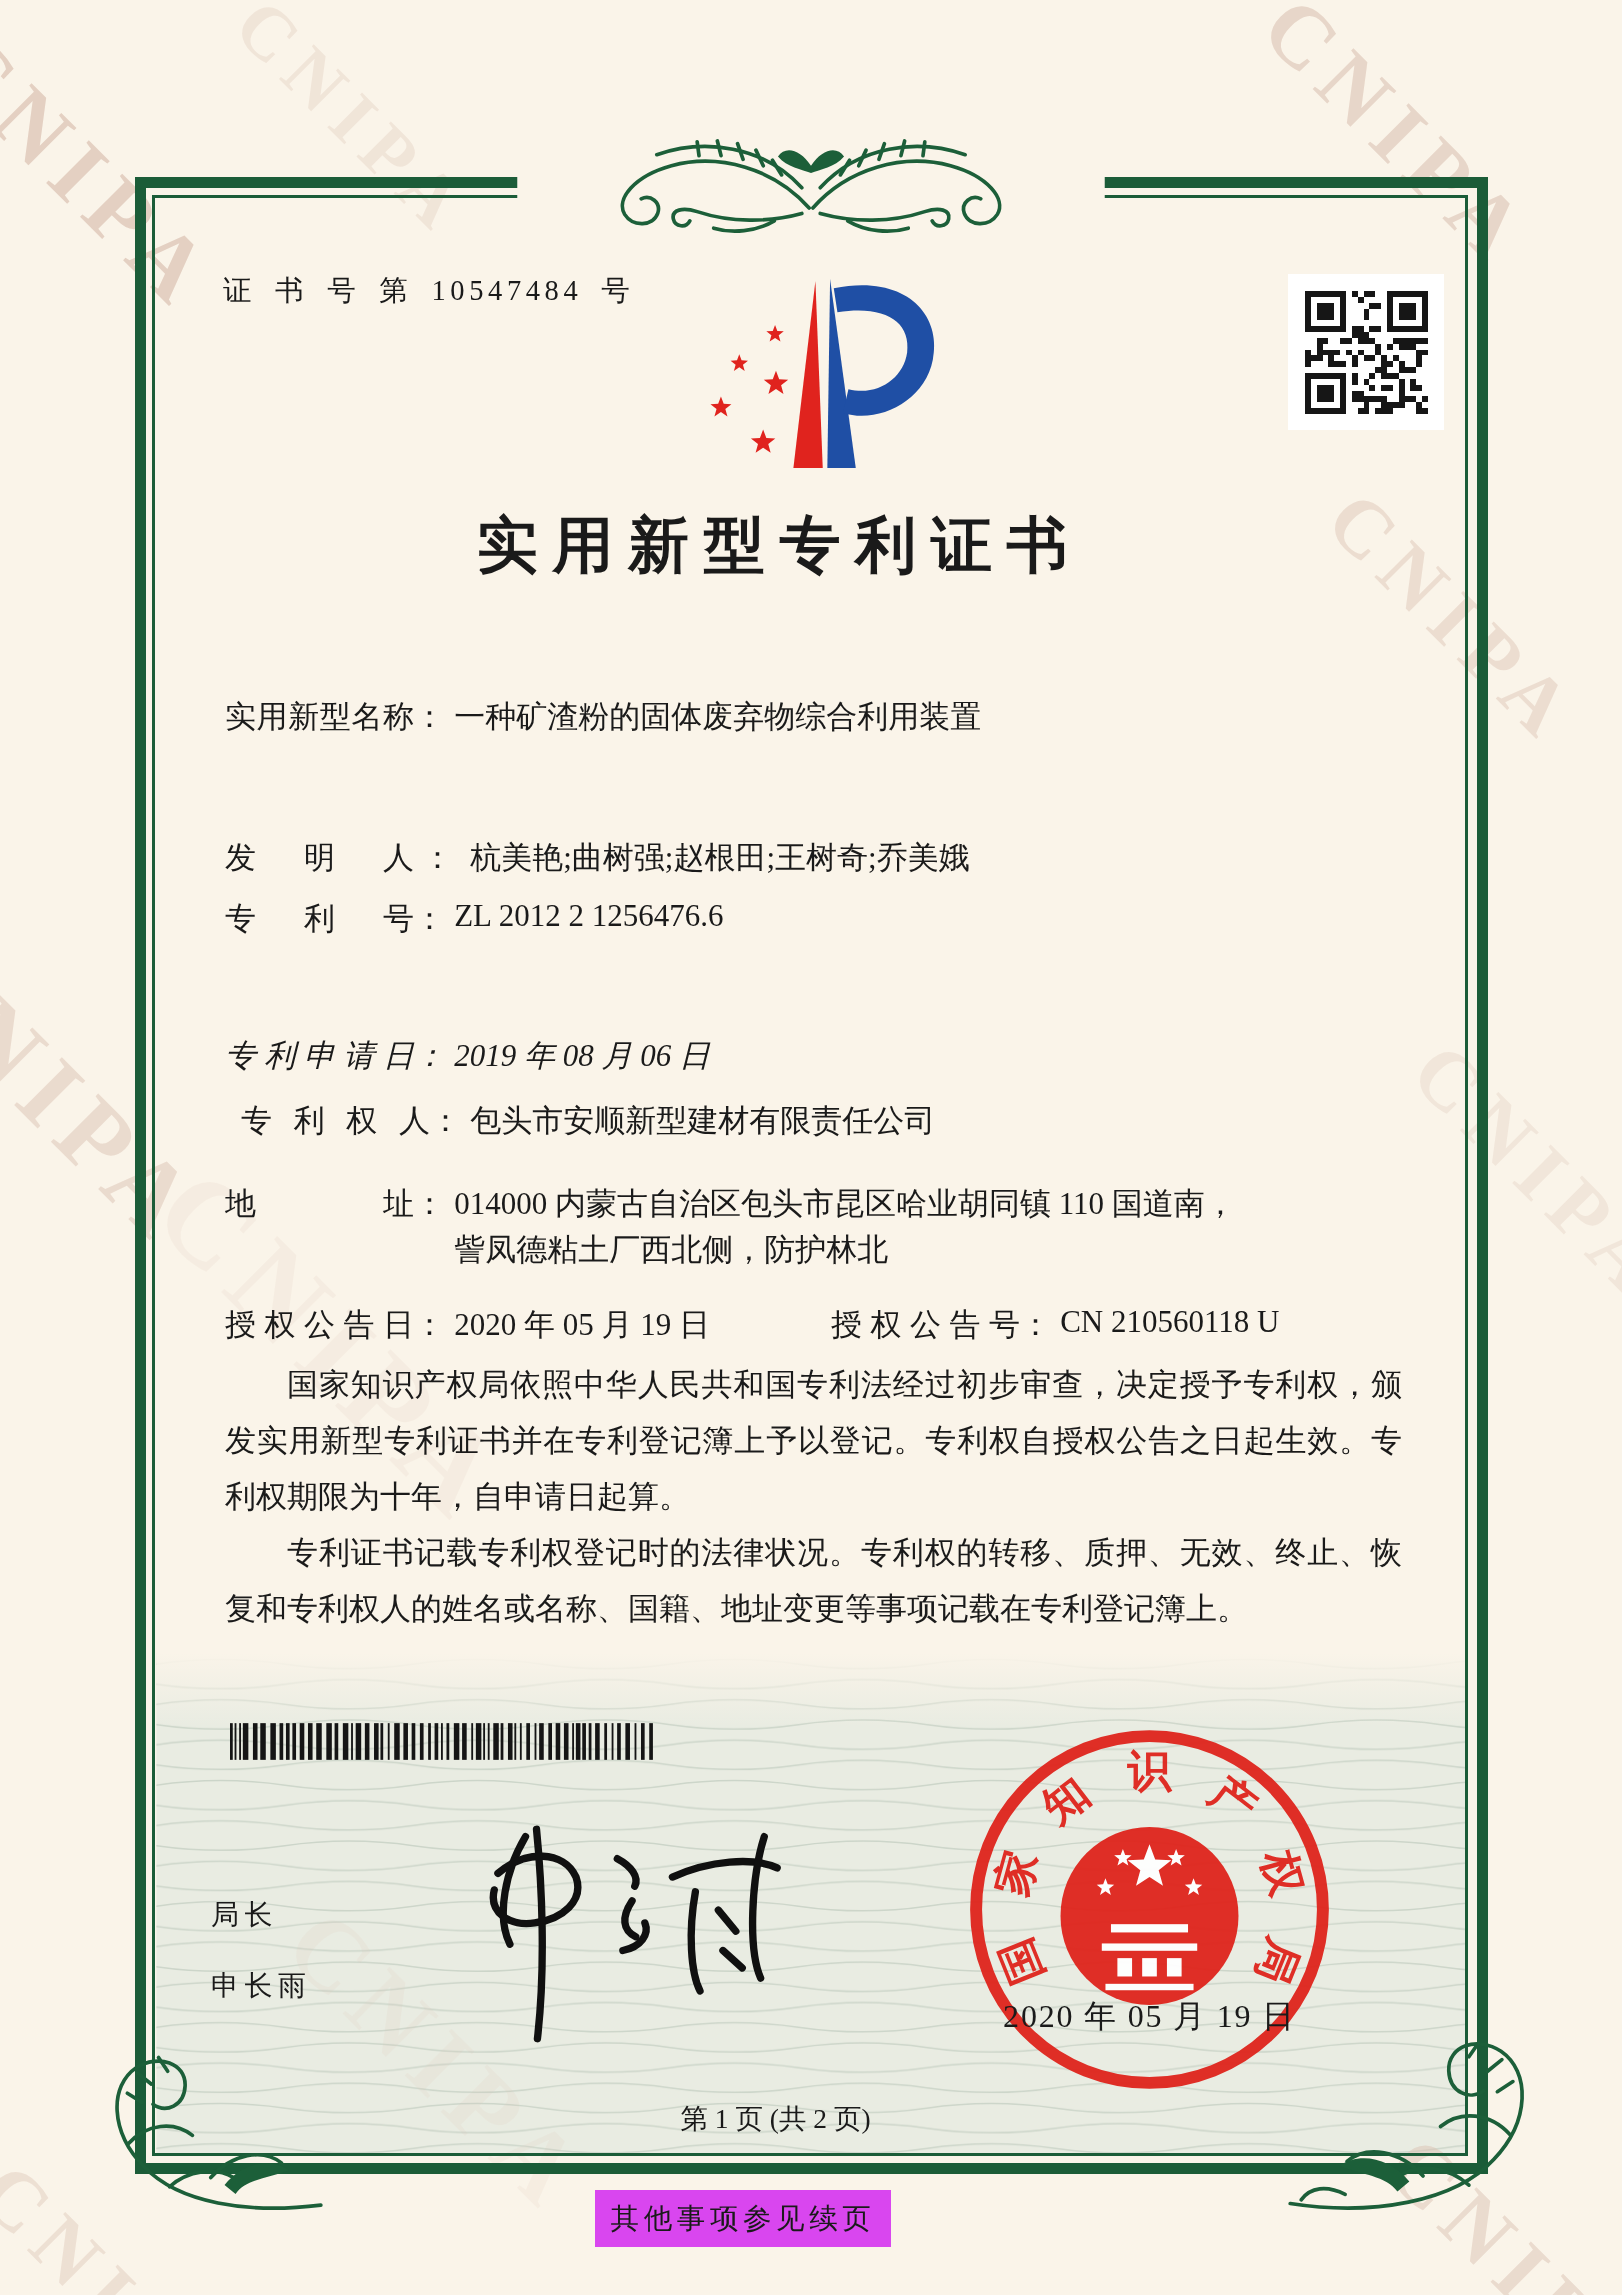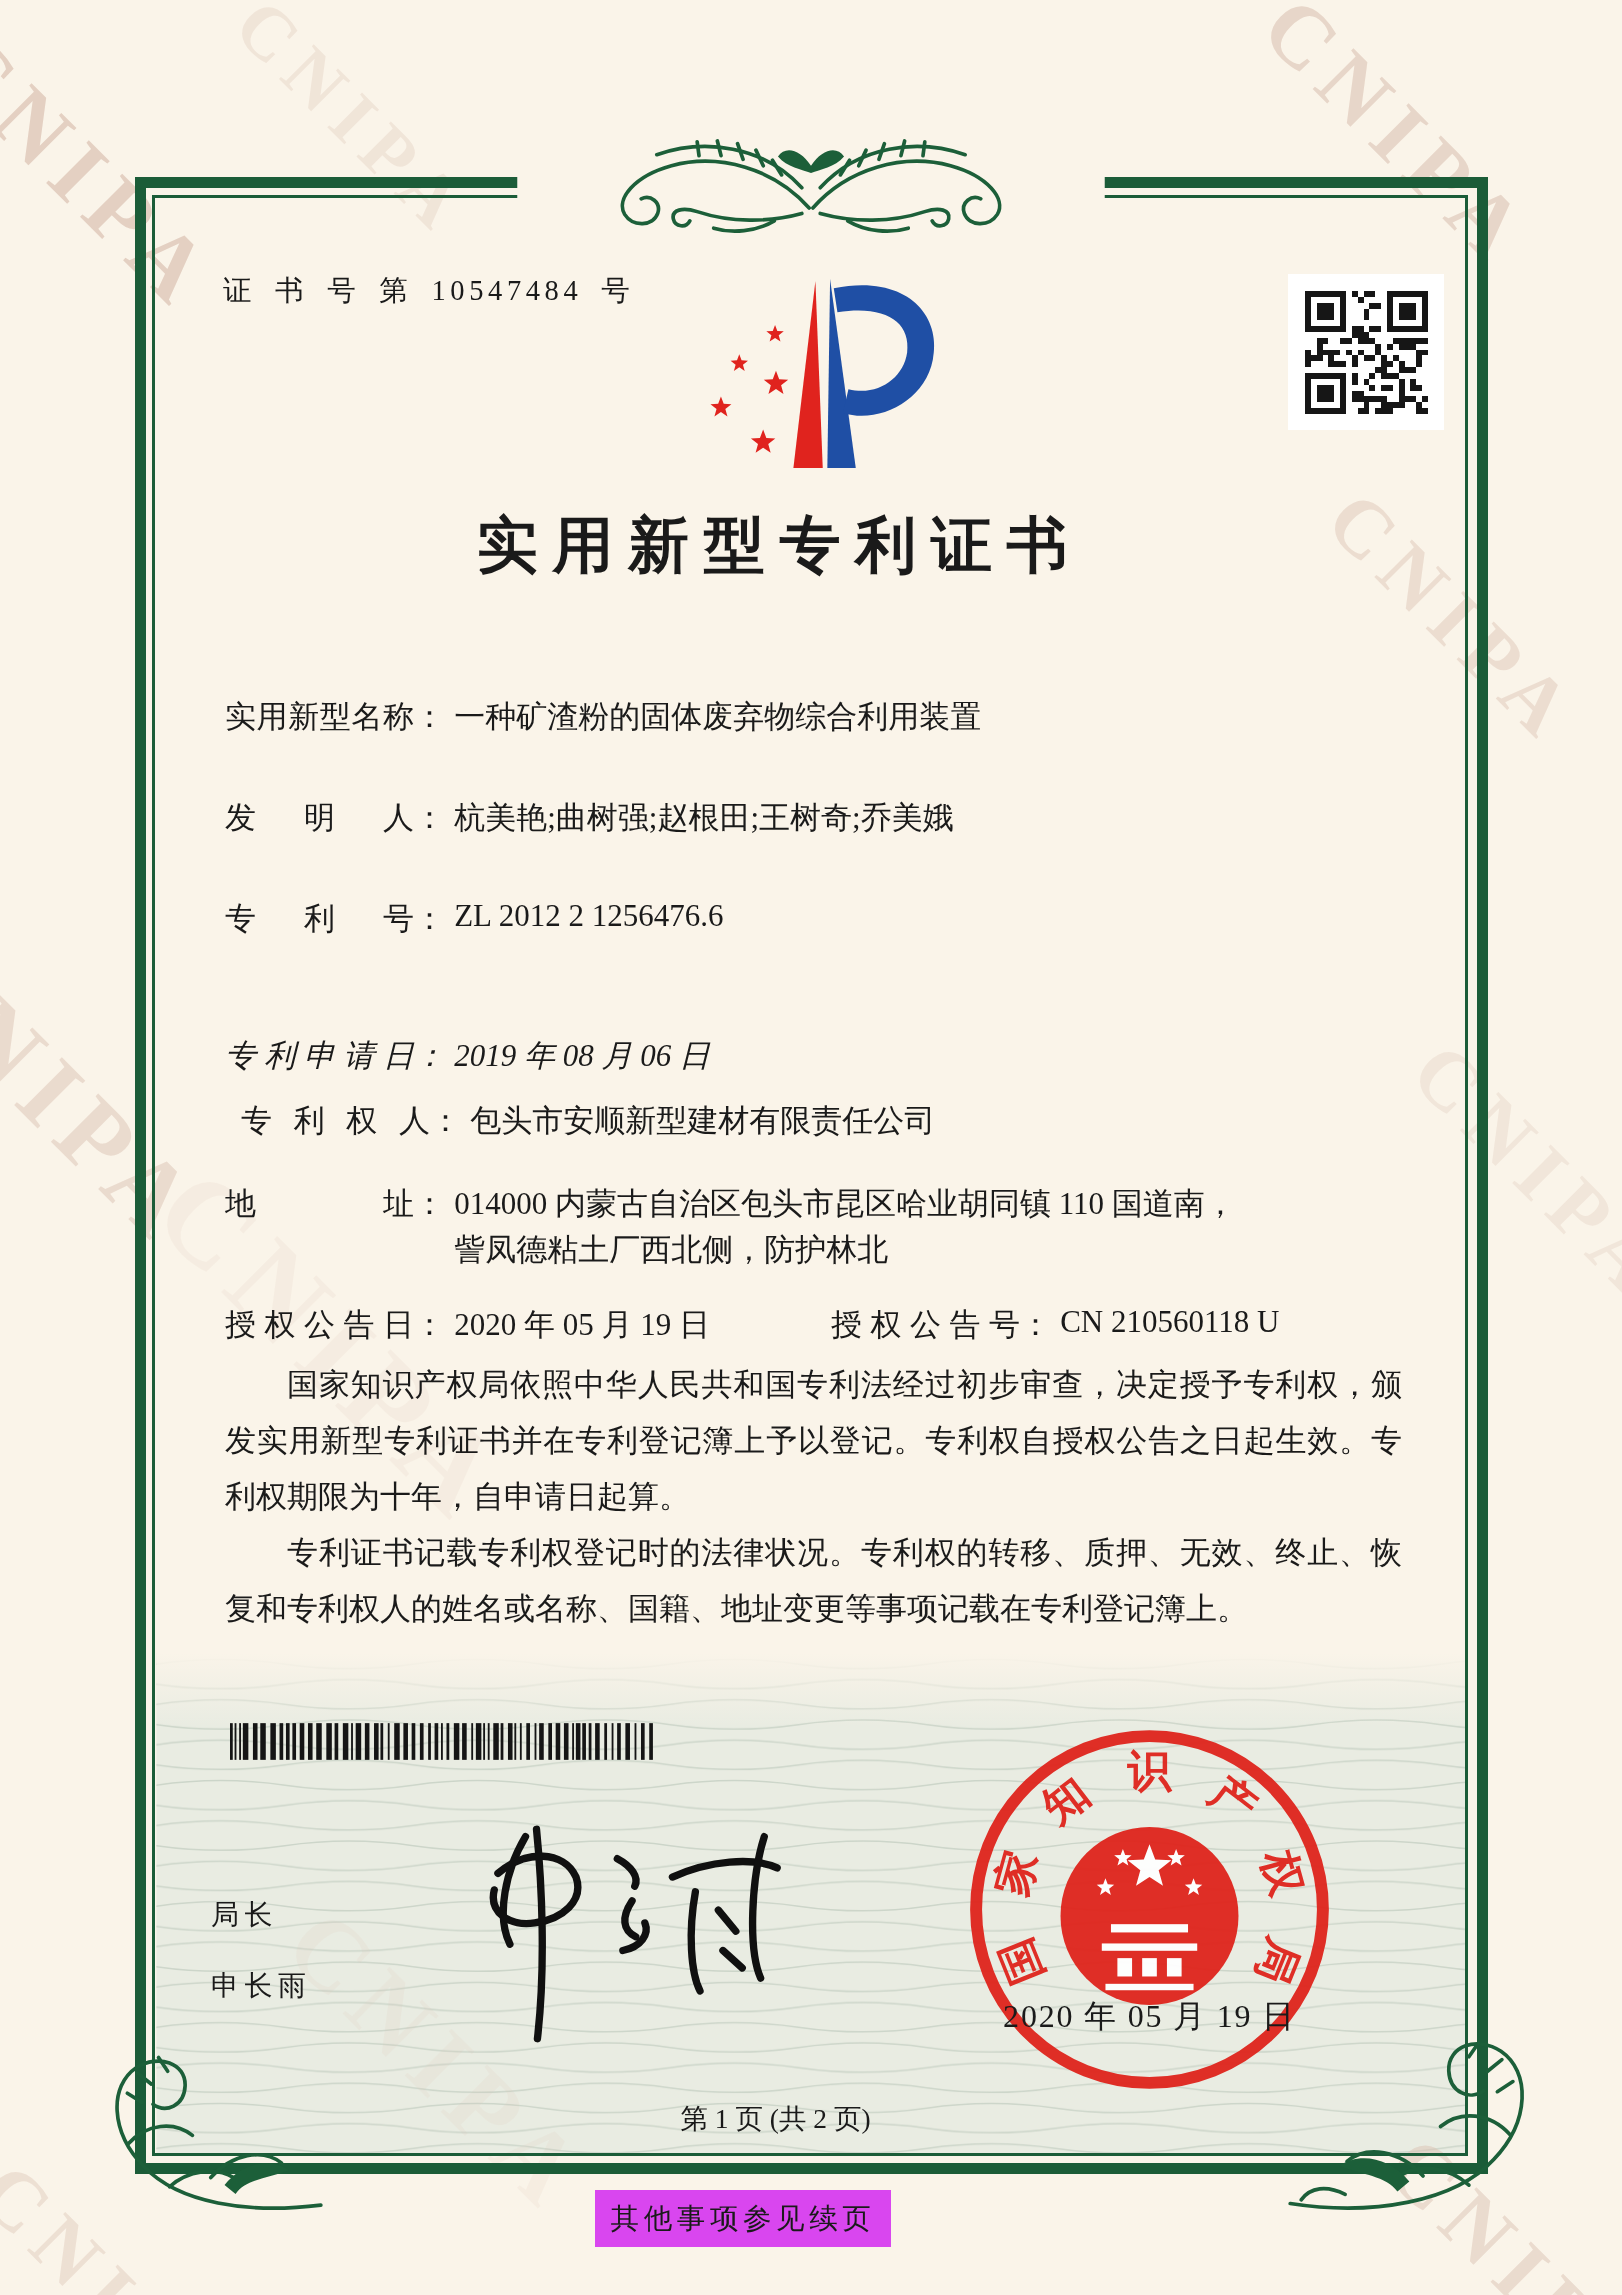--- a/index.html
+++ b/index.html
@@ -256,21 +256,21 @@
       </svg>
   </div>
 
   <div class="title">实用新型专利证书</div>
 
   <div class="frow" style="top:696px;">
     <span class="flabel">实用新型名称</span>
       <span class="colon">：</span>
     <span class="fvalue">一种矿渣粉的固体废弃物综合利用装置</span>
   </div>
-  <div class="frow" style="top:797px;">
+  <div class="frow" style="top:837px;gap:8px;">
     <span class="flabel">发明人</span>
       <span class="colon">：</span>
     <span class="fvalue">杭美艳;曲树强;赵根田;王树奇;乔美娥</span>
   </div>
   <div class="frow" style="top:898px;">
     <span class="flabel">专利号</span>
       <span class="colon">：</span>
     <span class="fvalue">ZL 2012 2 1256476.6</span>
   </div>
   <div class="frow" style="top:1035px;font-style:italic;">

